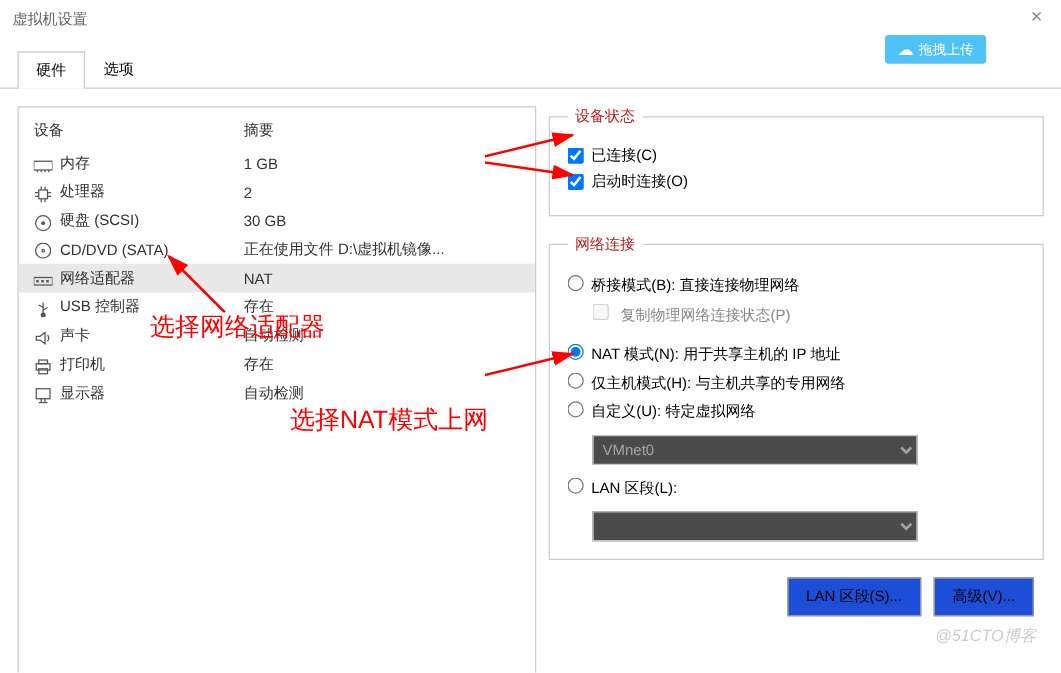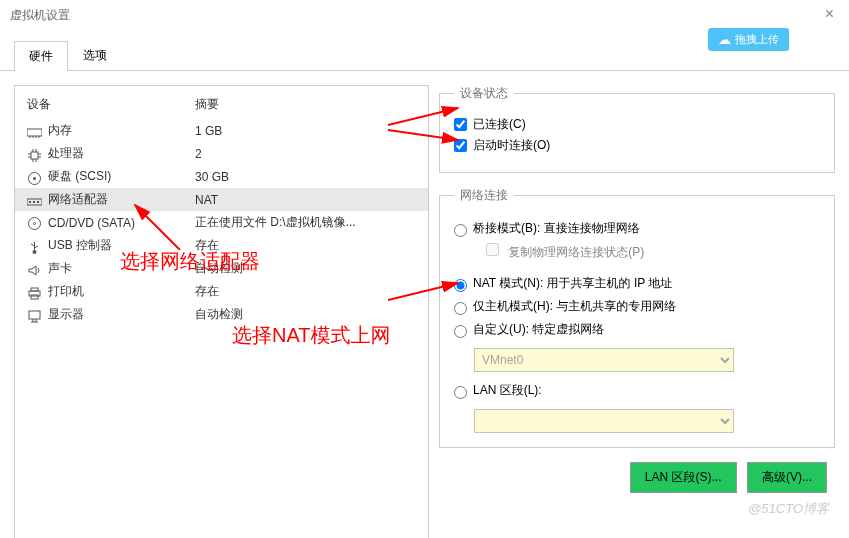--- a/index.html
+++ b/index.html
@@ -22,31 +22,31 @@
 .dev-header .c1 { width: 180px; padding-left: 12px; }
 .dev-header .c2 { flex: 1; }
 
 .dev-row { display: flex; font-size: 12px; padding: 3px 0; align-items: center; color: #333; }
 .dev-row .c1 { width: 180px; padding-left: 12px; display: flex; align-items: flex-end; gap: 6px; }
 .dev-row .c2 { flex: 1; white-space: nowrap; overflow: hidden; text-overflow: ellipsis; }
 .dev-row.selected { background: #e8e8e8; }
 .dev-row .ico { width: 15px; height: 13px; display: inline-flex; align-items: center; justify-content: center; color: #555; }
 
 fieldset { border: 1px solid #ccc; margin-bottom: 14px; font-size: 12px; padding: 10px 14px 14px 14px; }
-legend { padding: 0 6px; color: #737373; }
+legend { padding: 0 6px; color: #b91c1c; }
 .chk-row { display: flex; align-items: center; gap: 6px; margin: 4px 0; }
 .chk-row input[type=checkbox] { width: 13px; height: 13px; }
-.radio-row { display: flex; align-items: flex-end; gap: 6px; margin: 6px 0; }
+.radio-row { display: flex; align-items: flex-start; gap: 6px; margin: 6px 0; }
 .radio-row input[type=radio] { width: 13px; height: 13px; }
-.indent { margin-left: 32px; color: #888; }
+.indent { margin-left: 20px; color: #888; }
 .indent input { margin-right: 6px; }
-select { width: 260px; margin-left: 20px; margin-top: 4px; font-size: 12px; padding: 3px; border: 1px solid #aaa; background: #fef9c3; }
+select { width: 260px; margin-left: 20px; margin-top: 4px; font-size: 12px; padding: 3px; border: 1px solid #aaa; background: #000000; }
 
 .btn-row { text-align: right; padding-right: 8px; margin-top: 4px; }
-.btn { display: inline-block; border: 1px solid #999; background: #22c55e; padding: 6px 14px; font-size: 12px; margin-left: 6px; cursor: pointer; }
+.btn { display: inline-block; border: 1px solid #999; background: #1d4ed8; padding: 6px 14px; font-size: 12px; margin-left: 6px; cursor: pointer; }
 
 .annotation { color: #f00; font-size: 20px; font-weight: 500; position: absolute; pointer-events: none; }
 .arrow { position: absolute; pointer-events: none; }
 
 .watermark { position: absolute; right: 20px; bottom: 20px; color: #ccc; font-size: 13px; font-style: italic; }
 </style>
 </head>
 <body>
 
 <div class="titlebar">
@@ -110,45 +110,45 @@
           <span class="ico">
             <svg width="13" height="13" viewBox="0 0 13 13">
               <ellipse cx="6.5" cy="6.5" rx="6" ry="6" fill="none" stroke="#555"></ellipse>
               <circle cx="6.5" cy="6.5" r="1.5" fill="#555"></circle>
             </svg>
           </span>
           <span>硬盘 (SCSI)</span>
         </div>
       <div class="c2">30 GB</div>
     </div>
+    <div class="dev-row">
+      <div class="c1">
+          <span class="ico">
+            <svg width="13" height="13" viewBox="0 0 13 13">
+              <circle cx="6.5" cy="6.5" r="6" fill="none" stroke="#555"></circle>
+              <circle cx="6.5" cy="6.5" r="1" fill="none" stroke="#555"></circle>
+            </svg>
+          </span>
+          <span>CD/DVD (SATA)</span>
+        </div>
+      <div class="c2">正在使用文件 D:\虚拟机镜像...</div>
+    </div>
     <div class="dev-row selected">
       <div class="c1">
           <span class="ico">
             <svg width="15" height="11" viewBox="0 0 15 11">
               <rect x="0" y="3" width="15" height="6" fill="none" stroke="#555"></rect>
               <rect x="2" y="5" width="2" height="2" fill="#555"></rect>
               <rect x="6" y="5" width="2" height="2" fill="#555"></rect>
               <rect x="10" y="5" width="2" height="2" fill="#555"></rect>
             </svg>
           </span>
           <span>网络适配器</span>
         </div>
       <div class="c2">NAT</div>
-    </div>
-    <div class="dev-row">
-      <div class="c1">
-          <span class="ico">
-            <svg width="13" height="13" viewBox="0 0 13 13">
-              <circle cx="6.5" cy="6.5" r="6" fill="none" stroke="#555"></circle>
-              <circle cx="6.5" cy="6.5" r="1" fill="none" stroke="#555"></circle>
-            </svg>
-          </span>
-          <span>CD/DVD (SATA)</span>
-        </div>
-      <div class="c2">正在使用文件 D:\虚拟机镜像...</div>
     </div>
     <div class="dev-row">
       <div class="c1">
           <span class="ico">
             <svg width="13" height="13" viewBox="0 0 13 13">
               <circle cx="6.5" cy="11" r="2" fill="#555"></circle>
               <line x1="6.5" y1="11" x2="6.5" y2="1" stroke="#555"></line>
               <line x1="6.5" y1="5" x2="3" y2="3" stroke="#555"></line>
               <line x1="6.5" y1="7" x2="10" y2="5" stroke="#555"></line>
             </svg>

